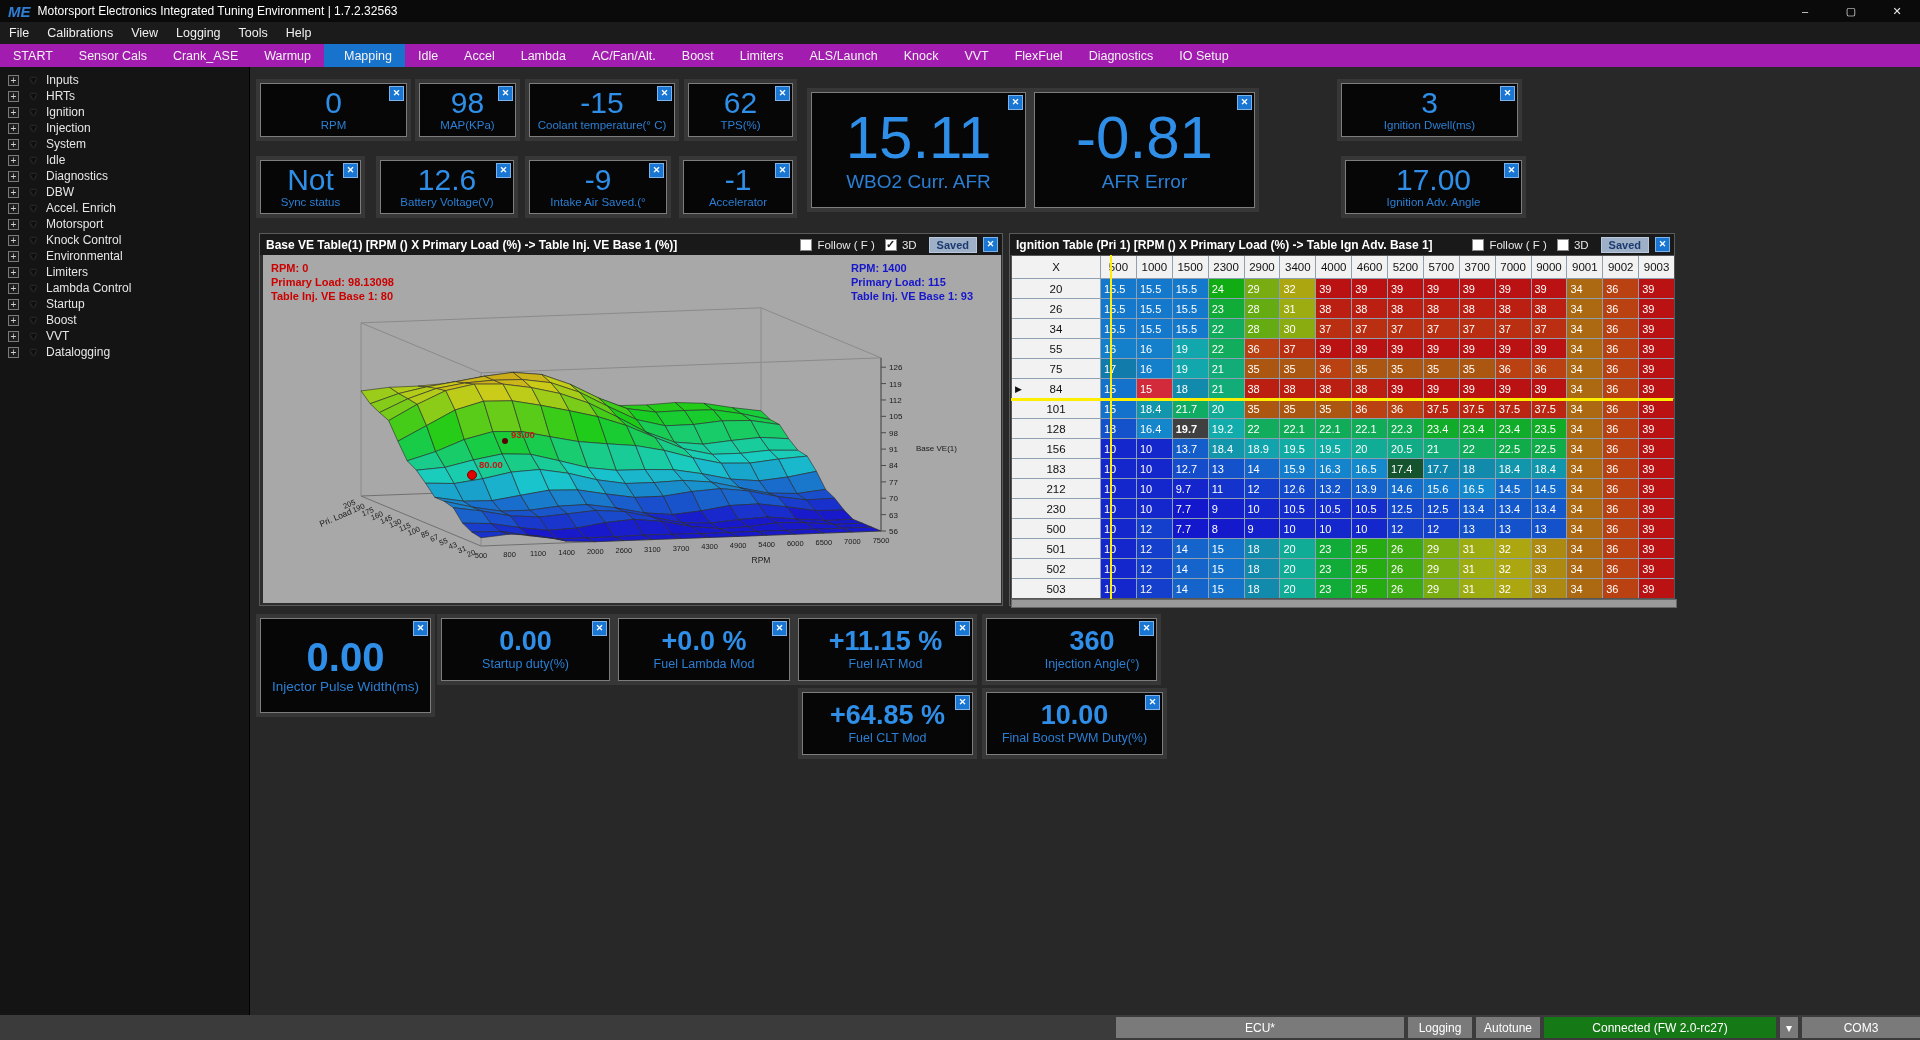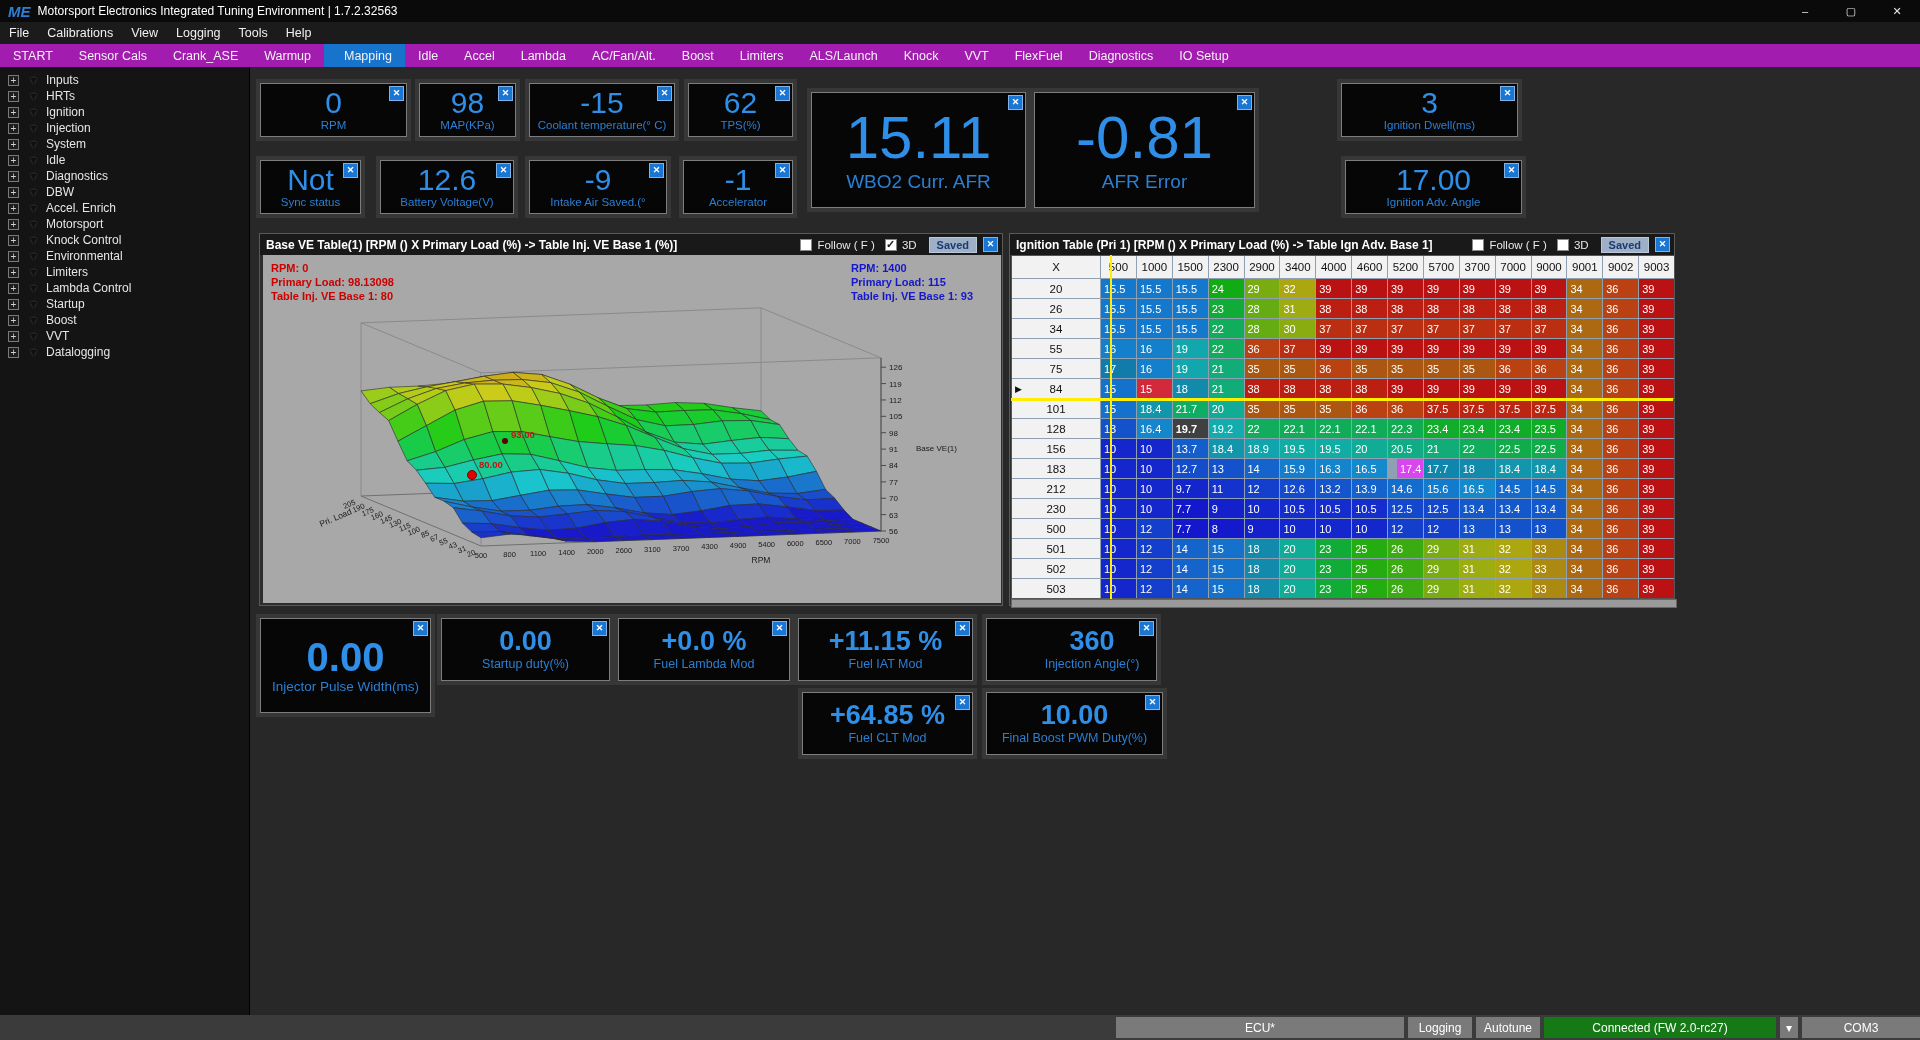--- a/index.html
+++ b/index.html
@@ -768,21 +768,21 @@
       <div class="cell" style="background: rgb(186, 18, 18);">39</div>
       <div class="th">183</div>
       <div class="cell" style="background: rgb(20, 39, 204);">10</div>
       <div class="cell" style="background: rgb(20, 39, 204);">10</div>
       <div class="cell" style="background: rgb(20, 76, 204);">12.7</div>
       <div class="cell" style="background: rgb(20, 82, 204);">13</div>
       <div class="cell" style="background: rgb(20, 100, 204);">14</div>
       <div class="cell" style="background: rgb(20, 126, 204);">15.9</div>
       <div class="cell" style="background: rgb(20, 133, 204);">16.3</div>
       <div class="cell" style="background: rgb(20, 137, 204);">16.5</div>
-      <div class="cell" style="background: #d946ef; margin-left: 9px;">17.4</div>
+      <div class="cell" style="background: #14532d;">17.4</div>
       <div class="cell" style="background: rgb(17, 134, 172);">17.7</div>
       <div class="cell" style="background: rgb(17, 138, 172);">18</div>
       <div class="cell" style="background: rgb(17, 150, 172);">18.4</div>
       <div class="cell" style="background: rgb(17, 150, 172);">18.4</div>
       <div class="cell" style="background: rgb(172, 105, 17);">34</div>
       <div class="cell" style="background: rgb(186, 66, 18);">36</div>
       <div class="cell" style="background: rgb(186, 18, 18);">39</div>
       <div class="th">212</div>
       <div class="cell" style="background: rgb(20, 39, 204);">10</div>
       <div class="cell" style="background: rgb(20, 39, 204);">10</div>

